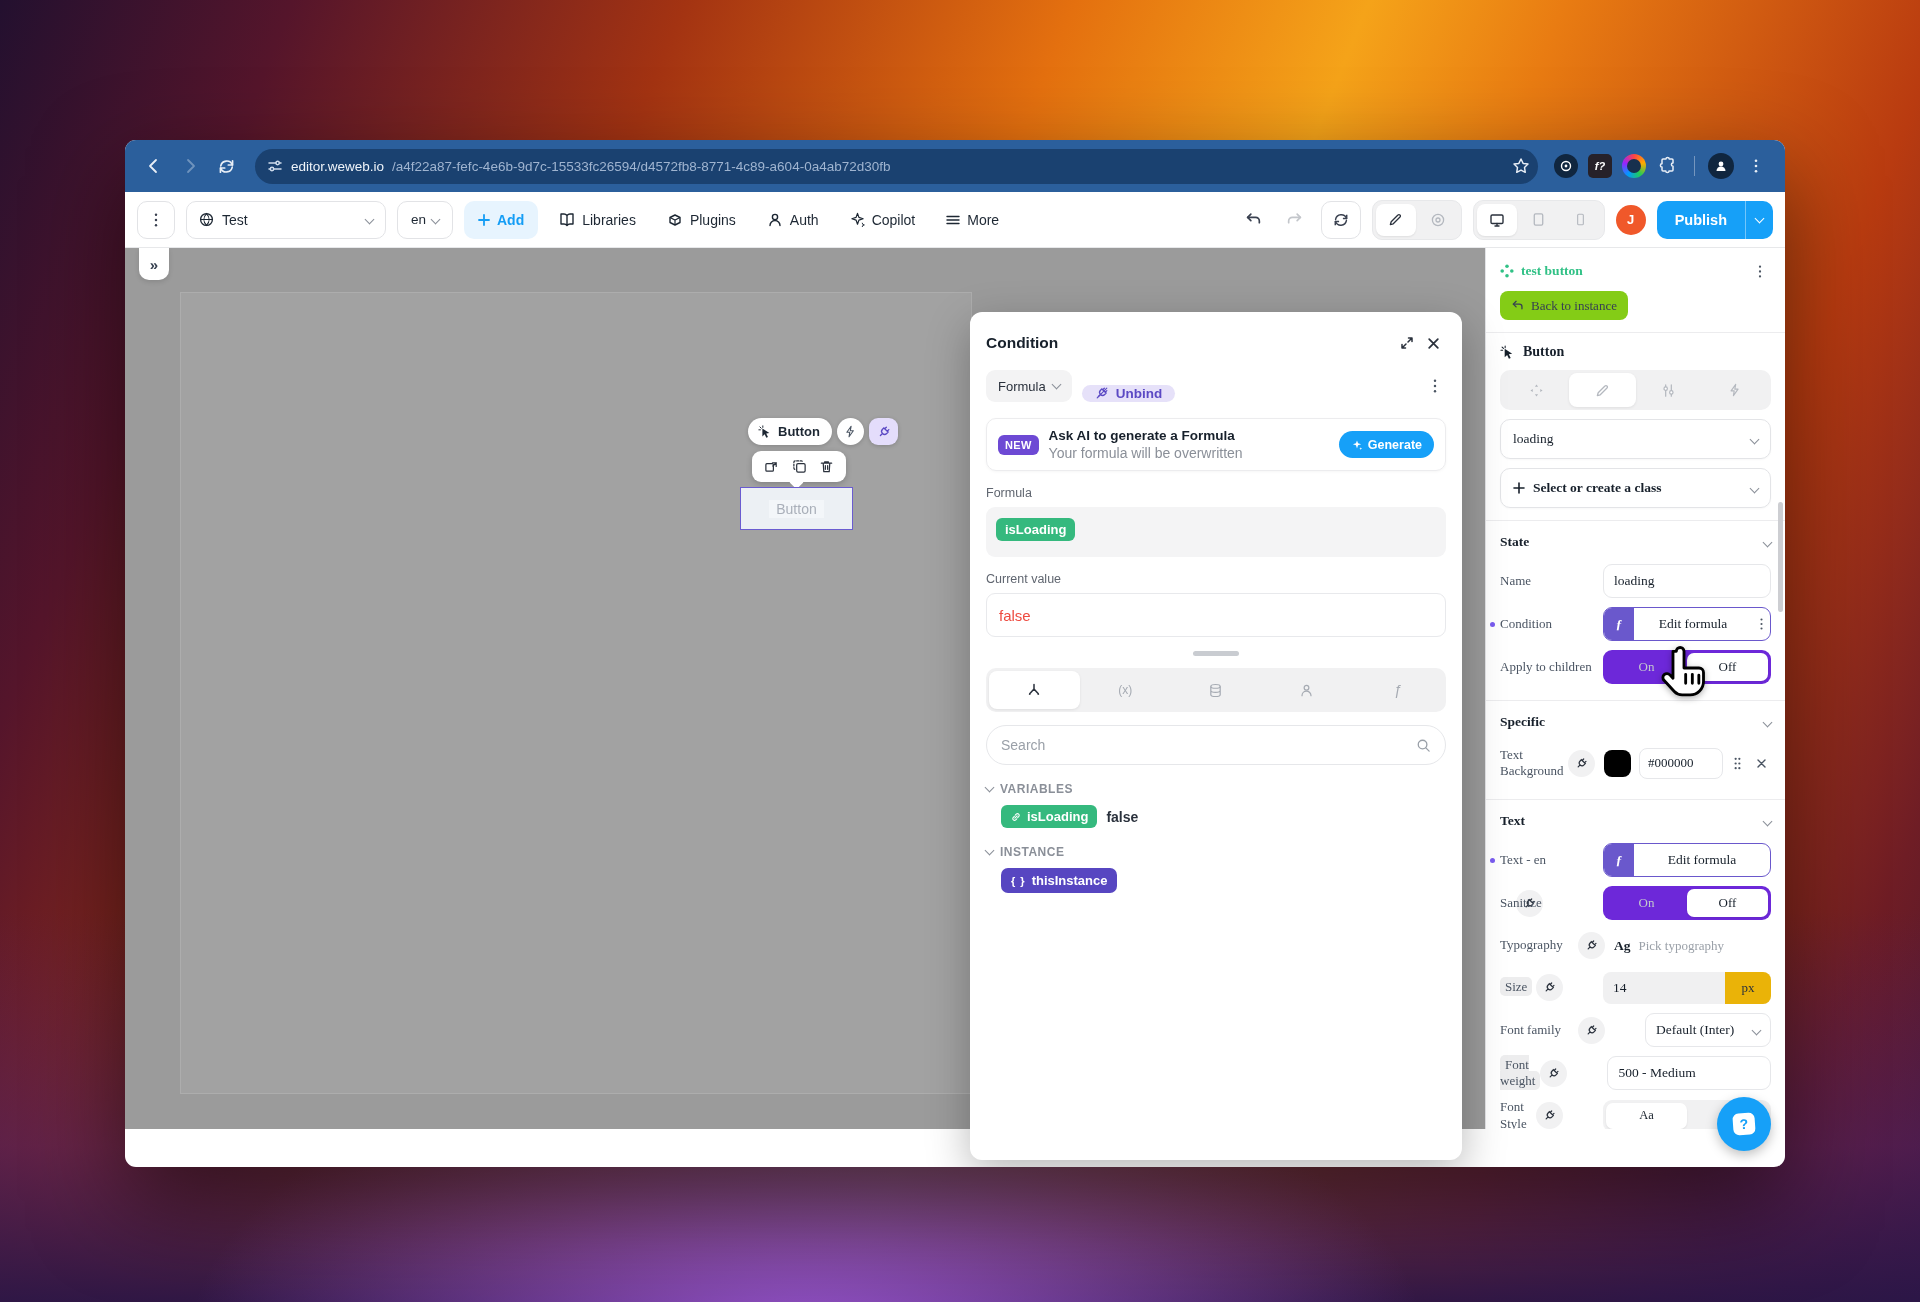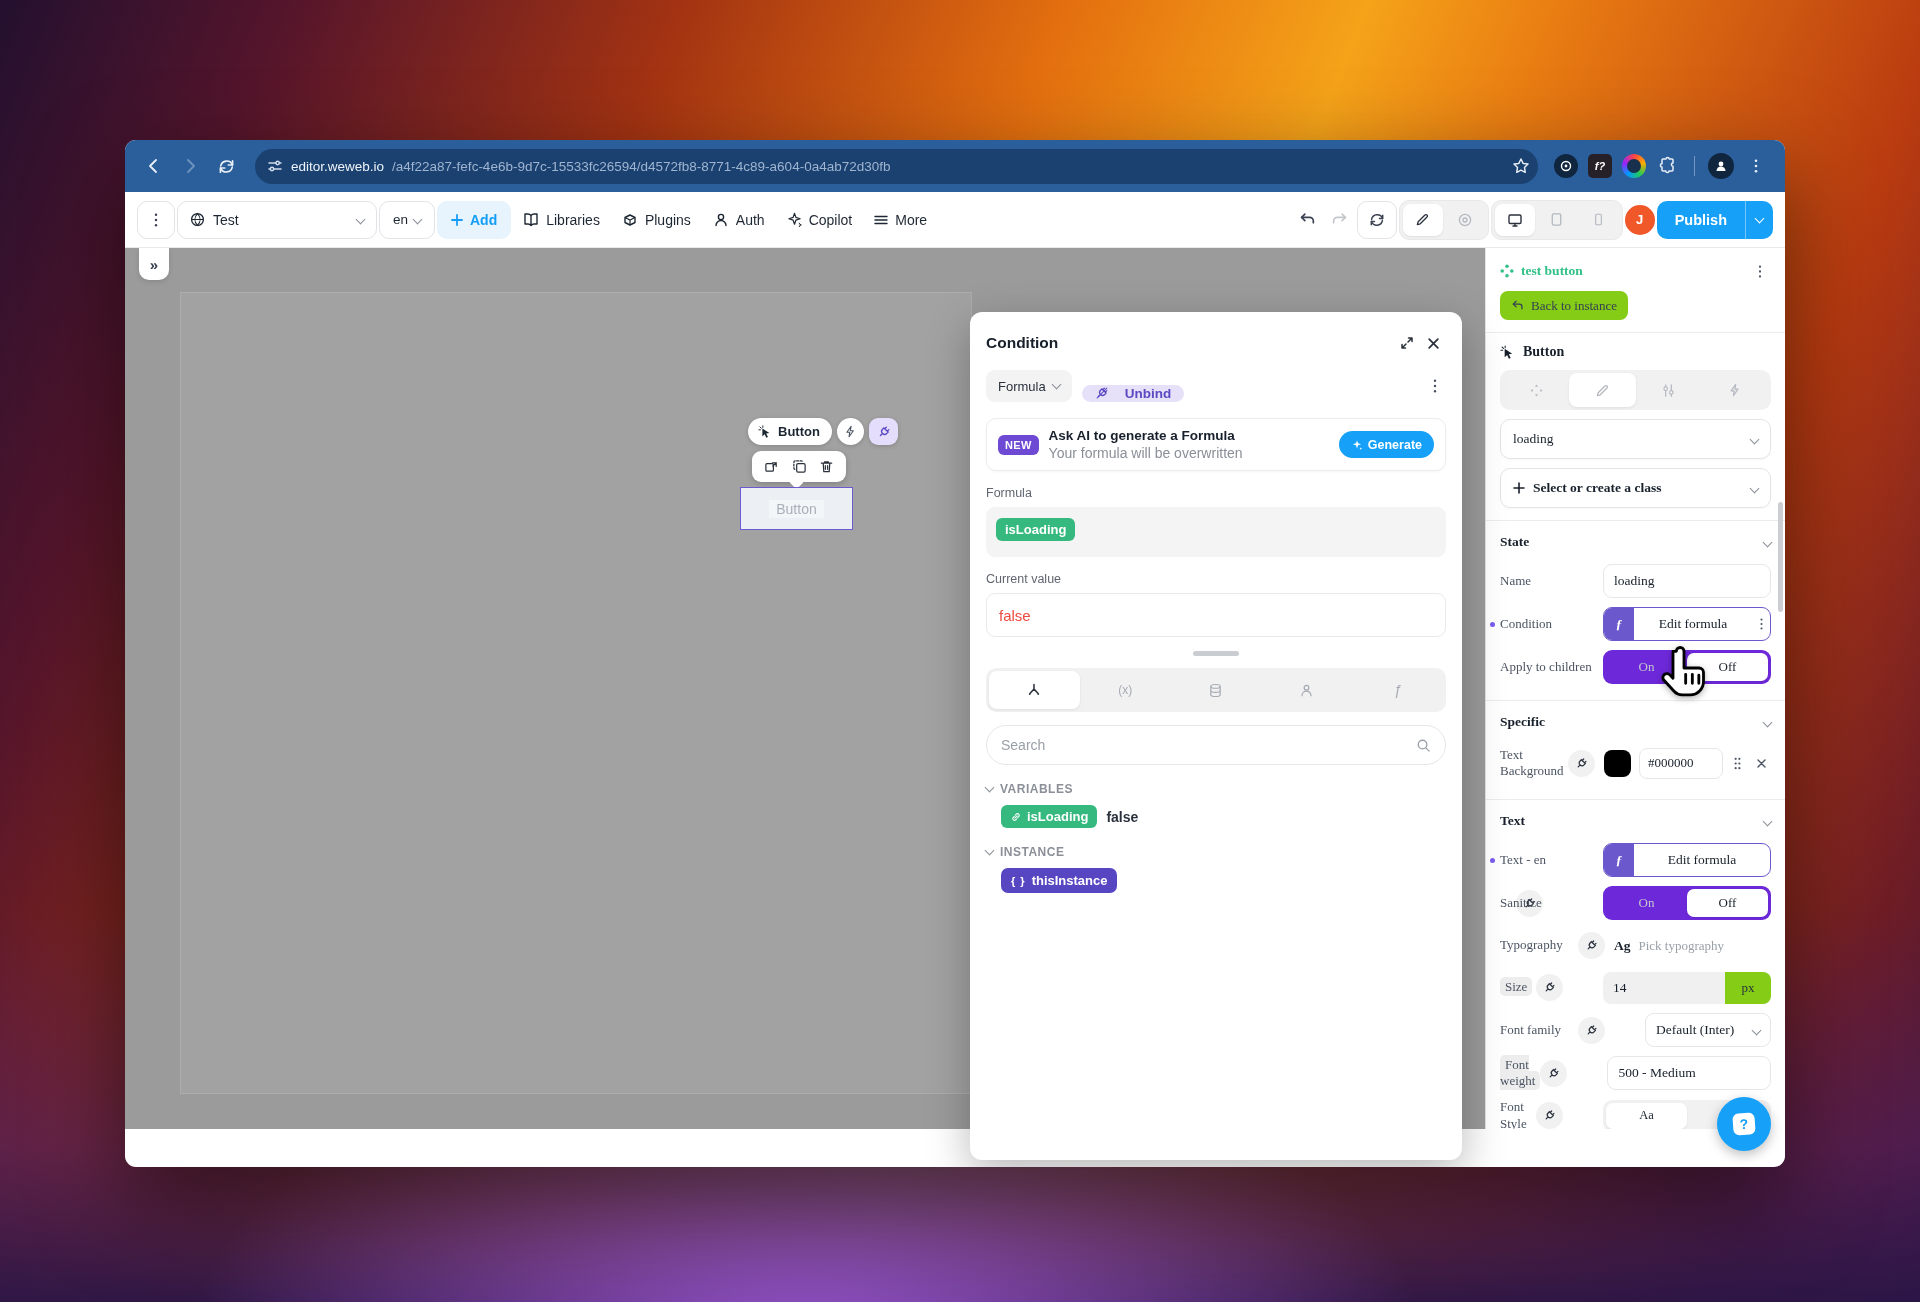--- a/index.html
+++ b/index.html
@@ -46,21 +46,21 @@
   .ext-circle{ width:24px; height:24px; border-radius:50%; background:#10263f; display:flex; align-items:center; justify-content:center; color:#fff; }
   .ext-f{ width:24px; height:24px; border-radius:5px; background:#262129; color:#fff; font-size:11px; font-style:italic; font-weight:700;
           display:flex; align-items:center; justify-content:center; }
   .ext-color{ width:24px; height:24px; border-radius:50%;
           background:conic-gradient(#f44,#fa0,#2c5,#09f,#92f,#f44); position:relative; }
   .ext-color:after{ content:""; position:absolute; inset:5px; border-radius:50%; background:#17304e; }
   .nav-divider{ width:1px; height:20px; background:rgba(255,255,255,.35); margin:0 6px; }
   .profile{ width:26px; height:26px; border-radius:50%; background:#10263f; display:flex; align-items:center; justify-content:center; color:#fff; }
 
   
-  .wtoolbar{ height:56px; background:#fff; border-bottom:1px solid #e7e8ea; display:flex; align-items:center; padding:0 12px; gap:2px; }
+  .wtoolbar{ height:56px; background:#fff; border-bottom:1px solid #e7e8ea; display:flex; align-items:center; padding:0 12px; gap:11px; }
   .tb-btn{ height:38px; border:1px solid #e2e3e6; border-radius:10px; background:#fff; display:flex; align-items:center;
            justify-content:center; color:#3a4150; }
   .tb-kebab{ width:38px; }
   .tb-select{ width:200px; padding:0 12px; gap:8px; justify-content:flex-start; color:#1d2733; font-size:14px; }
   .tb-select .grow{ flex:1; }
   .tb-lang{ width:56px; padding:0 10px; gap:6px; font-size:13.5px; color:#1d2733; }
   .tb-add{ height:38px; padding:0 14px; border-radius:10px; background:#e7f4fe; color:#149df5; display:flex; align-items:center; gap:7px;
            font-size:14px; font-weight:600; }
   .tb-link{ display:flex; align-items:center; gap:7px; color:#1d2733; font-size:14px; padding:0 10px; }
   .spacer{ flex:1; }
@@ -99,21 +99,21 @@
 
   
   .modal{ position:absolute; left:845px; top:172px; width:492px; height:848px; background:#fff; border-radius:12px;
           box-shadow:0 14px 44px rgba(0,0,0,.28); padding:18px 16px; z-index:30; }
   .modal-head{ display:flex; align-items:center; }
   .modal-title{ flex:1; font-size:15.5px; font-weight:700; color:#17202b; }
   .mh-ic{ width:26px; height:26px; display:flex; align-items:center; justify-content:center; color:#2a313c; }
   .type-row{ display:flex; align-items:center; margin-top:14px; gap:10px; }
   .type-pill{ height:32px; background:#f3f3f4; border-radius:9px; display:flex; align-items:center; gap:7px; padding:0 12px;
               font-size:13px; color:#2a313c; }
-  .unbind-pill{ height:17px; background:#e6e1f9; border-radius:9px; display:flex; align-items:center; gap:16px; padding:0 13px;
+  .unbind-pill{ height:17px; background:#e6e1f9; border-radius:9px; display:flex; align-items:center; gap:7px; padding:0 13px;
                 font-size:13.5px; font-weight:600; color:#5b49c4;margin-top:14px; }
   .ai-banner{ margin-top:16px; border:1px solid #ececee; border-radius:10px; padding:9px 11px; display:flex; align-items:center; gap:10px;
               box-shadow:0 1px 3px rgba(0,0,0,.04); }
   .new-badge{ background:#6d49d4; color:#fff; font-size:11px; font-weight:700; border-radius:6px; padding:4px 7px; letter-spacing:.3px; }
   .ai-text{ flex:1; }
   .ai-title{ font-size:13.5px; font-weight:700; color:#17202b; }
   .ai-sub{ font-size:14px; color:#8a8f98; margin-top:2px; }
   .gen-btn{ height:27px; border-radius:14px; background:#16a0f8; color:#fff; font-size:12.5px; font-weight:600; display:flex;
             align-items:center; gap:5px; padding:0 12px; }
   .field-label{ margin-top:15px; font-size:12.5px; color:#606670; }
@@ -169,21 +169,21 @@
   .plug-chip{ width:27px; height:27px; border-radius:50%; background:#f1f1f2; color:#2a313c; display:flex; align-items:center;
               justify-content:center; margin-right:9px; flex:none; }
   .swatch{ width:27px; height:27px; border-radius:8px; background:#000; flex:none; }
   .hex-input{ width:84px; height:31px; border:1px solid #e6e7ea; border-radius:8px; margin-left:8px; padding:0 8px; font-size:13px;
               color:#17202b; font-family:inherit; outline:0; }
   .mini-ic{ width:20px; height:20px; display:flex; align-items:center; justify-content:center; color:#4b5563; margin-left:4px; }
   .typo-sample{ font-size:13.5px; font-weight:700; color:#17202b; margin-right:8px; }
   .typo-ph{ font-size:13px; color:#9aa0a8; }
   .size-ctrl{ width:168px; height:32px; background:#f0f0f1; border-radius:8px; display:flex; align-items:center; overflow:hidden; }
   .size-ctrl input{ flex:1; border:0; outline:0; background:transparent; padding:0 10px; font-size:13.5px; color:#17202b; font-family:inherit; width:60px; }
-  .size-unit{ width:46px; align-self:stretch; background:#84cc16; display:flex; align-items:center; justify-content:center; font-size:13px; color:#2a313c; }
+  .size-unit{ width:46px; align-self:stretch; background:#eab308; display:flex; align-items:center; justify-content:center; font-size:13px; color:#2a313c; }
   .dd-small{ width:168px; height:34px; border:1px solid #e6e7ea; border-radius:9px; display:flex; align-items:center; padding:0 10px;
              font-size:13.5px; color:#17202b; }
   .style-seg{ width:168px; height:32px; background:#f1f1f2; border-radius:9px; display:flex; padding:3px; }
   .style-seg .tg{ font-size:12.5px; }
   .scroll-thumb{ position:absolute; right:2px; top:254px; width:5px; height:110px; border-radius:3px; background:#cdced2; }
 
   .chev{ width:7px; height:7px; border-right:1.6px solid #8a8f98; border-bottom:1.6px solid #8a8f98; transform:rotate(45deg); flex:none; }
 
   .hand-cursor{ position:absolute; left:1528px; top:503px; width:60px; height:60px; z-index:60; pointer-events:none;
                 filter:drop-shadow(0 2px 3px rgba(0,0,0,.3)); }

